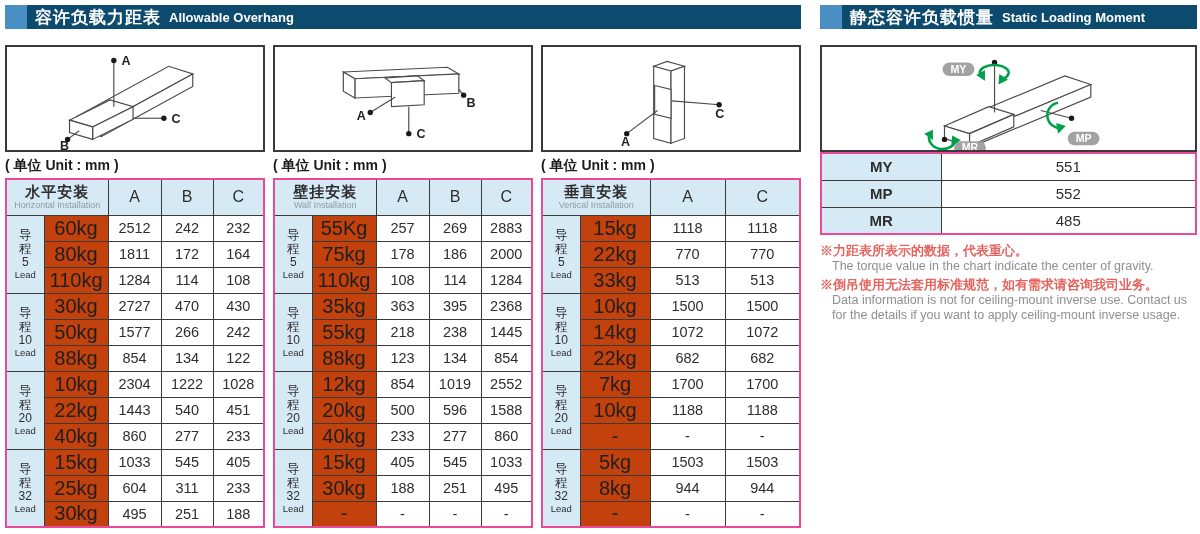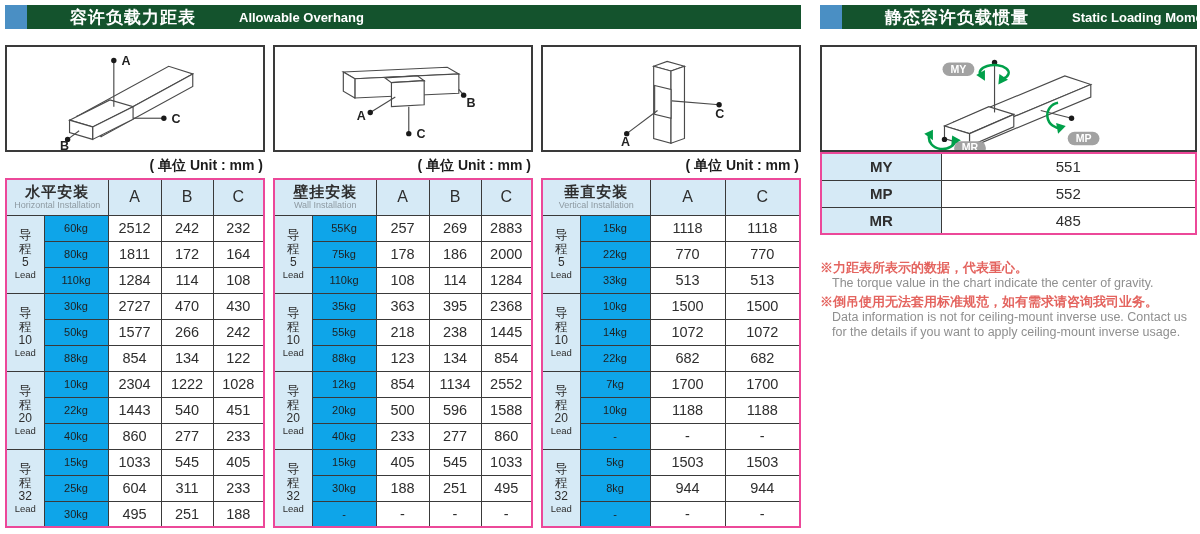--- a/index.html
+++ b/index.html
@@ -2,60 +2,60 @@
 <html><head>
 <meta charset="utf-8">
 <style>
   * { box-sizing: border-box; margin: 0; padding: 0; }
   html,body { width:1200px; height:534px; background:#fff; font-family:"Liberation Sans", sans-serif; position:relative; overflow:hidden; }
 
   .section { position:absolute; top:5px; }
   .section-left  { left:5px;  width:796px; }
   .section-right { left:820px; width:377px; }
 
-  .title-bar { display:flex; align-items:center; background:#14532d; height:24px; overflow:hidden;gap:35px; }
+  .title-bar { display:flex; align-items:center; background:#0c4a6e; height:24px; overflow:hidden; }
   .blue-sq { width:22px; height:24px; background:#4a8fc4; flex:0 0 auto; }
   .title-zh { color:#fff; font-weight:bold; font-size:17px; margin-left:8px; letter-spacing:1px; white-space:nowrap; }
   .title-en { color:#fff; font-weight:bold; font-size:13px; margin-left:8px; white-space:nowrap; }
 
   .cols { display:flex; gap:8px; margin-top:16px; }
   .tcol { width:260px; flex:0 0 auto; }
 
   .diagram-box { height:107px; border:2px solid #3a3a3a; background:#fff; position:relative; }
   .diagram-box svg { display:block; width:100%; height:100%; }
   .diag-line { stroke:#4a4a4a; stroke-width:1.2; fill:none; }
   .diag-shape { fill:#fff; stroke:#4a4a4a; stroke-width:1.2; }
   .diag-dot { fill:#1a1a1a; }
   .diag-label { font:bold 13px "Liberation Sans", sans-serif; fill:#222; }
   .moment-arrow { fill:none; stroke:#00a04a; stroke-width:2.6; }
   .moment-head { fill:#00a04a; }
   .badge-rect { fill:#a2a2a2; }
   .badge-text { font:bold 11px "Liberation Sans", sans-serif; fill:#fff; text-anchor:middle; }
 
-  .unit-label { text-align:right; font-size:14px; font-weight:bold; color:#1c1c1c; height:26px; line-height:26px; padding-right:2px; }
+  .unit-label { font-size:14px; font-weight:bold; color:#1c1c1c; height:26px; line-height:26px; padding-right:2px; }
 
   table { border-collapse:collapse; width:260px; table-layout:fixed; border:2px solid #ec4899; }
   th, td { border:1px solid #3a3a3a; text-align:center; vertical-align:middle; padding:0; }
   th.head-cell { background:#d6eaf6; height:36px; }
   .head-zh { display:block; font-size:15px; font-weight:bold; color:#2e2e2e; line-height:17px; letter-spacing:1px; }
   .head-en { display:block; font-size:9px; font-weight:normal; color:#8e9aa2; line-height:11px; }
   th.col-head { background:#d6eaf6; font-size:16px; font-weight:normal; color:#2e2e2e; }
   td.lead-cell { background:#d6eaf6; font-size:12.5px; color:#2e2e2e; line-height:13px; padding:2px 0; }
   td.lead-cell .lead-ch { display:block; font-size:12.5px; line-height:14px; }
   td.lead-cell .lead-num { display:block; font-size:12px; line-height:13px; }
   td.lead-cell .lead-en { display:block; font-size:9.5px; line-height:11px; }
-  td.load-cell { background:#0ea5e9; font-size:11px; color:#1f1f1f; height:26px; }
+  td.load-cell { background:#c2410c; font-size:20px; color:#1f1f1f; height:26px; }
   td.val-cell { background:#fff; font-size:14.5px; color:#2e2e2e; height:26px; }
 
   .moment-table { width:377px; }
   .moment-table td { height:27px; }
   .moment-table .m-label { background:#d6eaf6; font-size:15px; font-weight:bold; color:#2e2e2e; width:120px; }
   .moment-table .m-value { background:#fff; font-size:15px; color:#2e2e2e; }
 
-  .notes { margin-top:24px; }
+  .notes { margin-top:7px; }
   .note { margin-bottom:1px; }
   .note-zh { color:#e4645f; font-size:13px; font-weight:bold; line-height:17px; }
   .note-en { color:#8f8f8f; font-size:12.5px; line-height:15.5px; margin-left:12px; }
 </style>
 </head>
 <body>
 
 <div class="section section-left">
   <div class="title-bar">
     <span class="blue-sq"></span>
@@ -299,21 +299,21 @@
               </tr>
               <tr>
                 <td class="lead-cell" rowspan="3">
                   <span class="lead-ch">导</span>
                   <span class="lead-ch">程</span>
                   <span class="lead-num">20</span>
                   <span class="lead-en">Lead</span>
                 </td>
                 <td class="load-cell">12kg</td>
                 <td class="val-cell">854</td>
-                <td class="val-cell">1134</td>
+                <td class="val-cell">1019</td>
                 <td class="val-cell">2552</td>
               </tr>
               <tr>
                 <td class="load-cell">20kg</td>
                 <td class="val-cell">500</td>
                 <td class="val-cell">596</td>
                 <td class="val-cell">1588</td>
               </tr>
               <tr>
                 <td class="load-cell">40kg</td>

